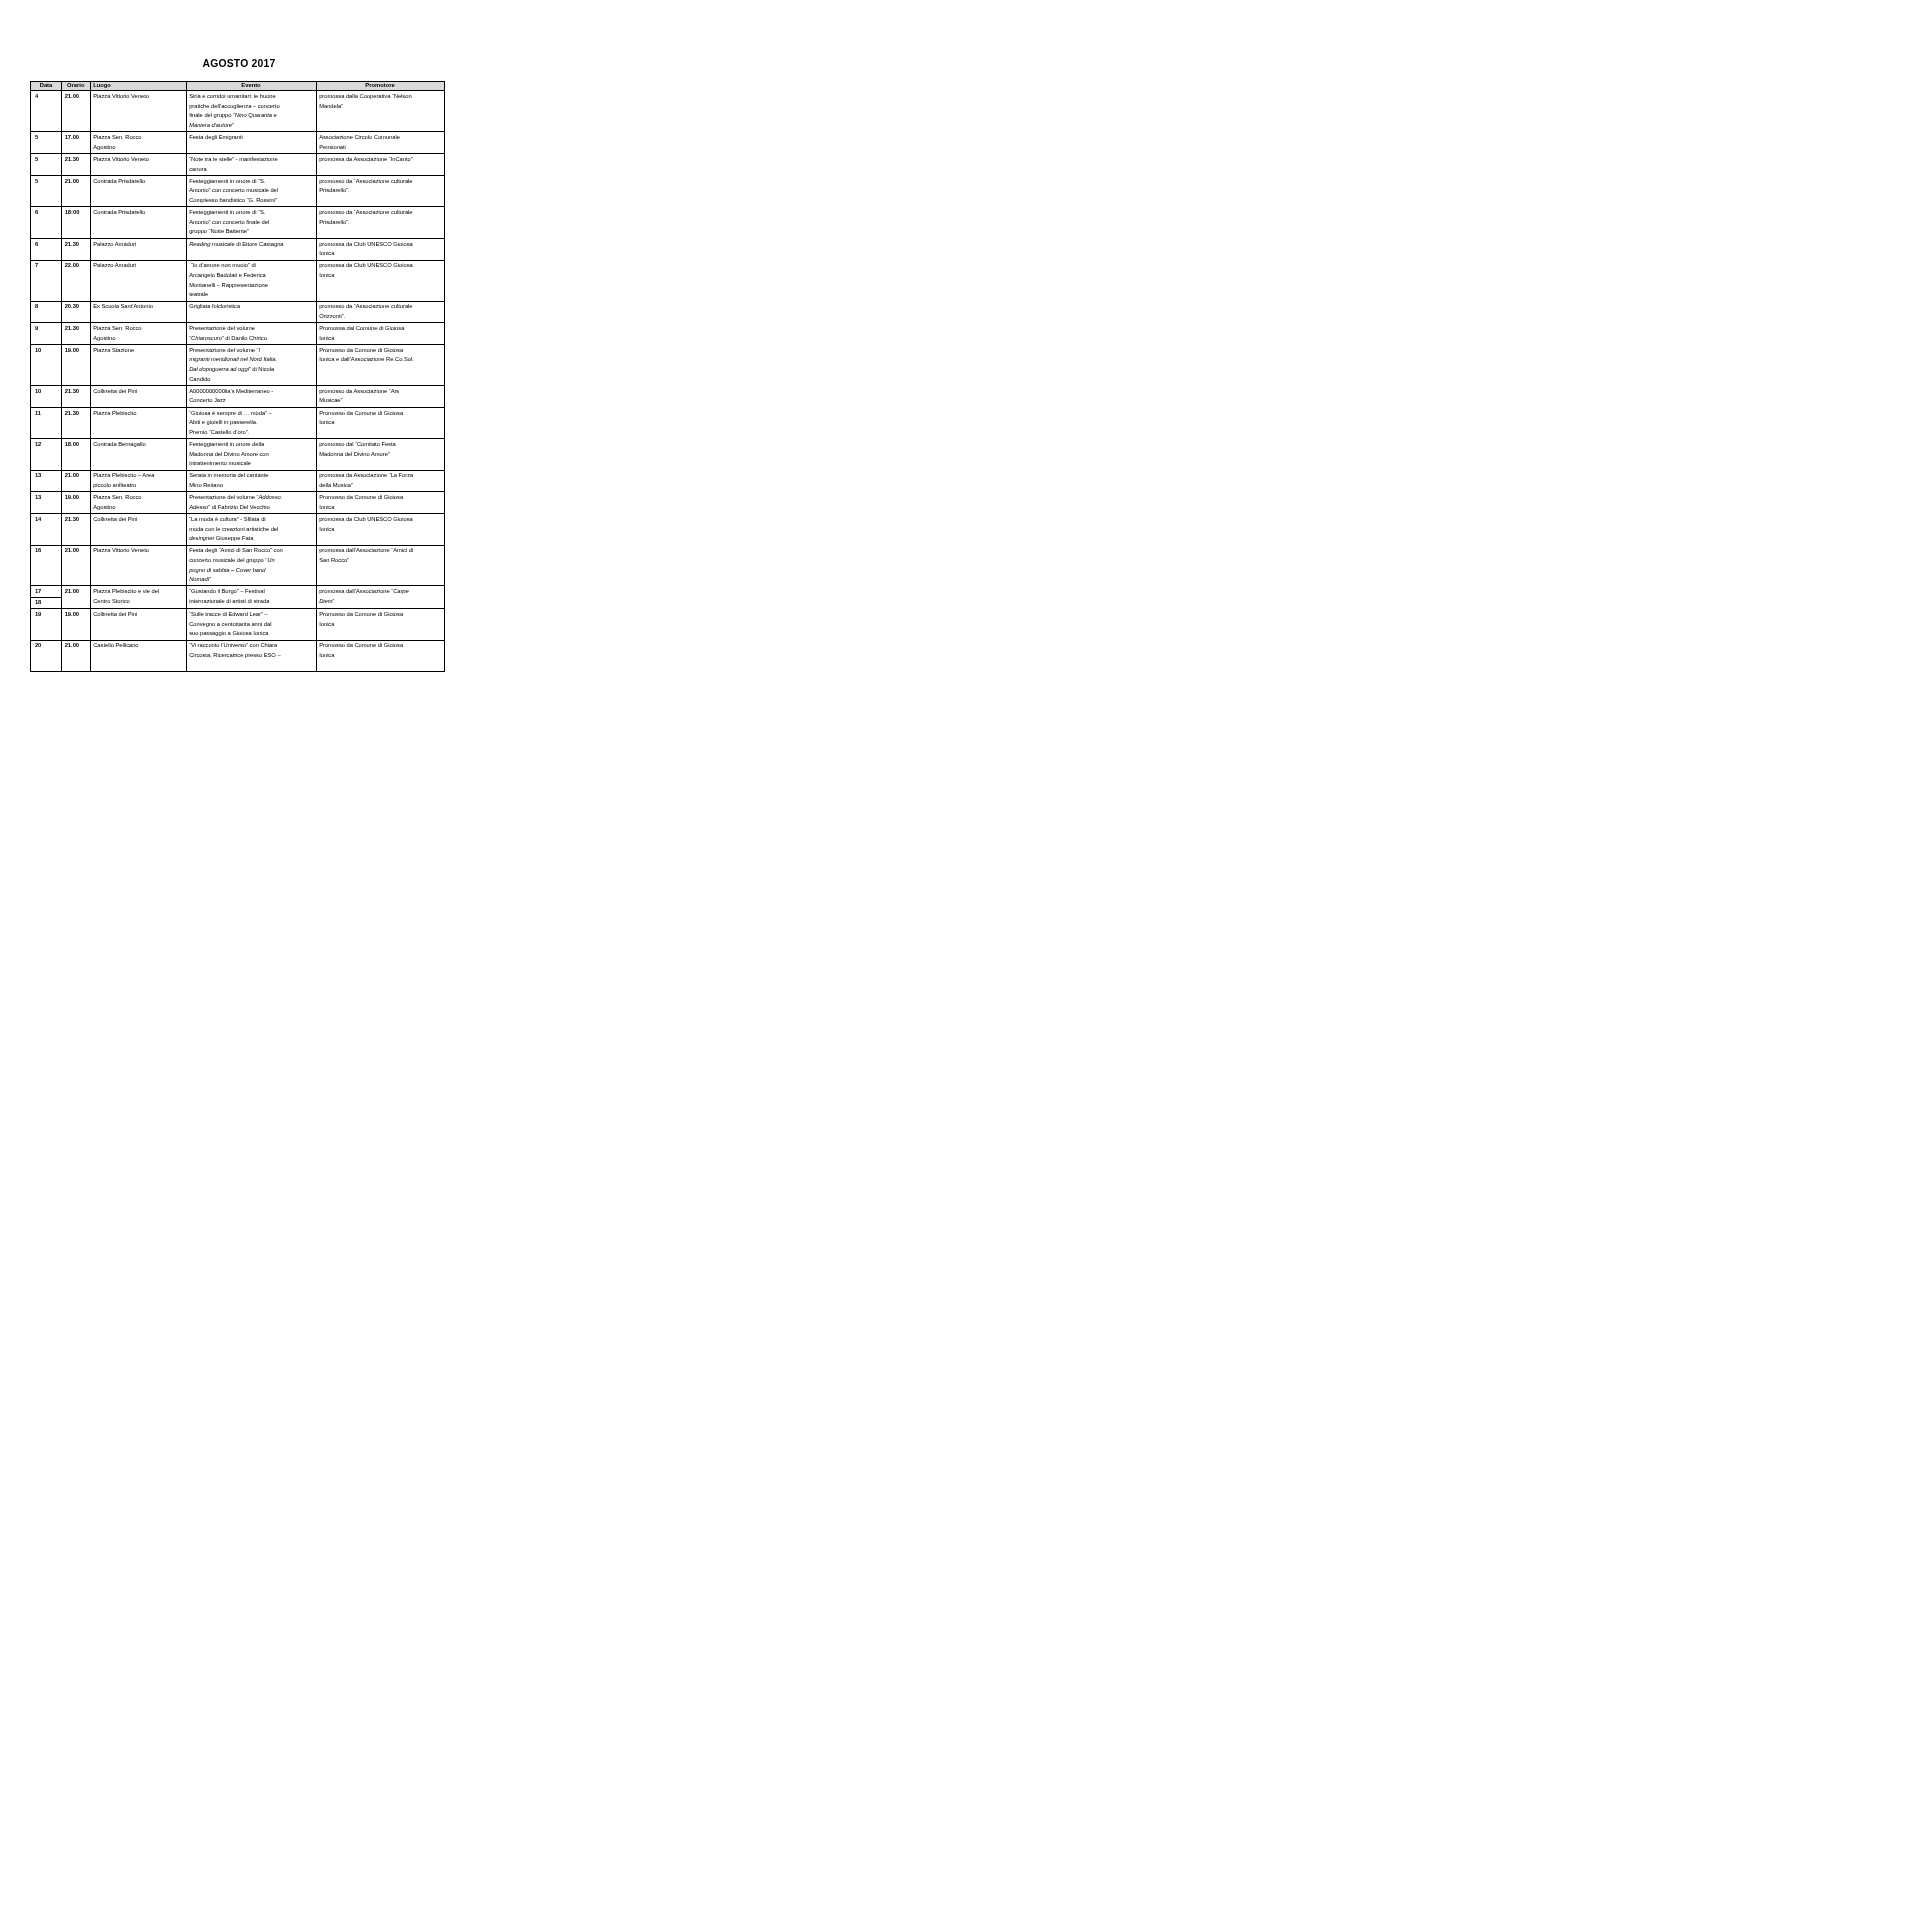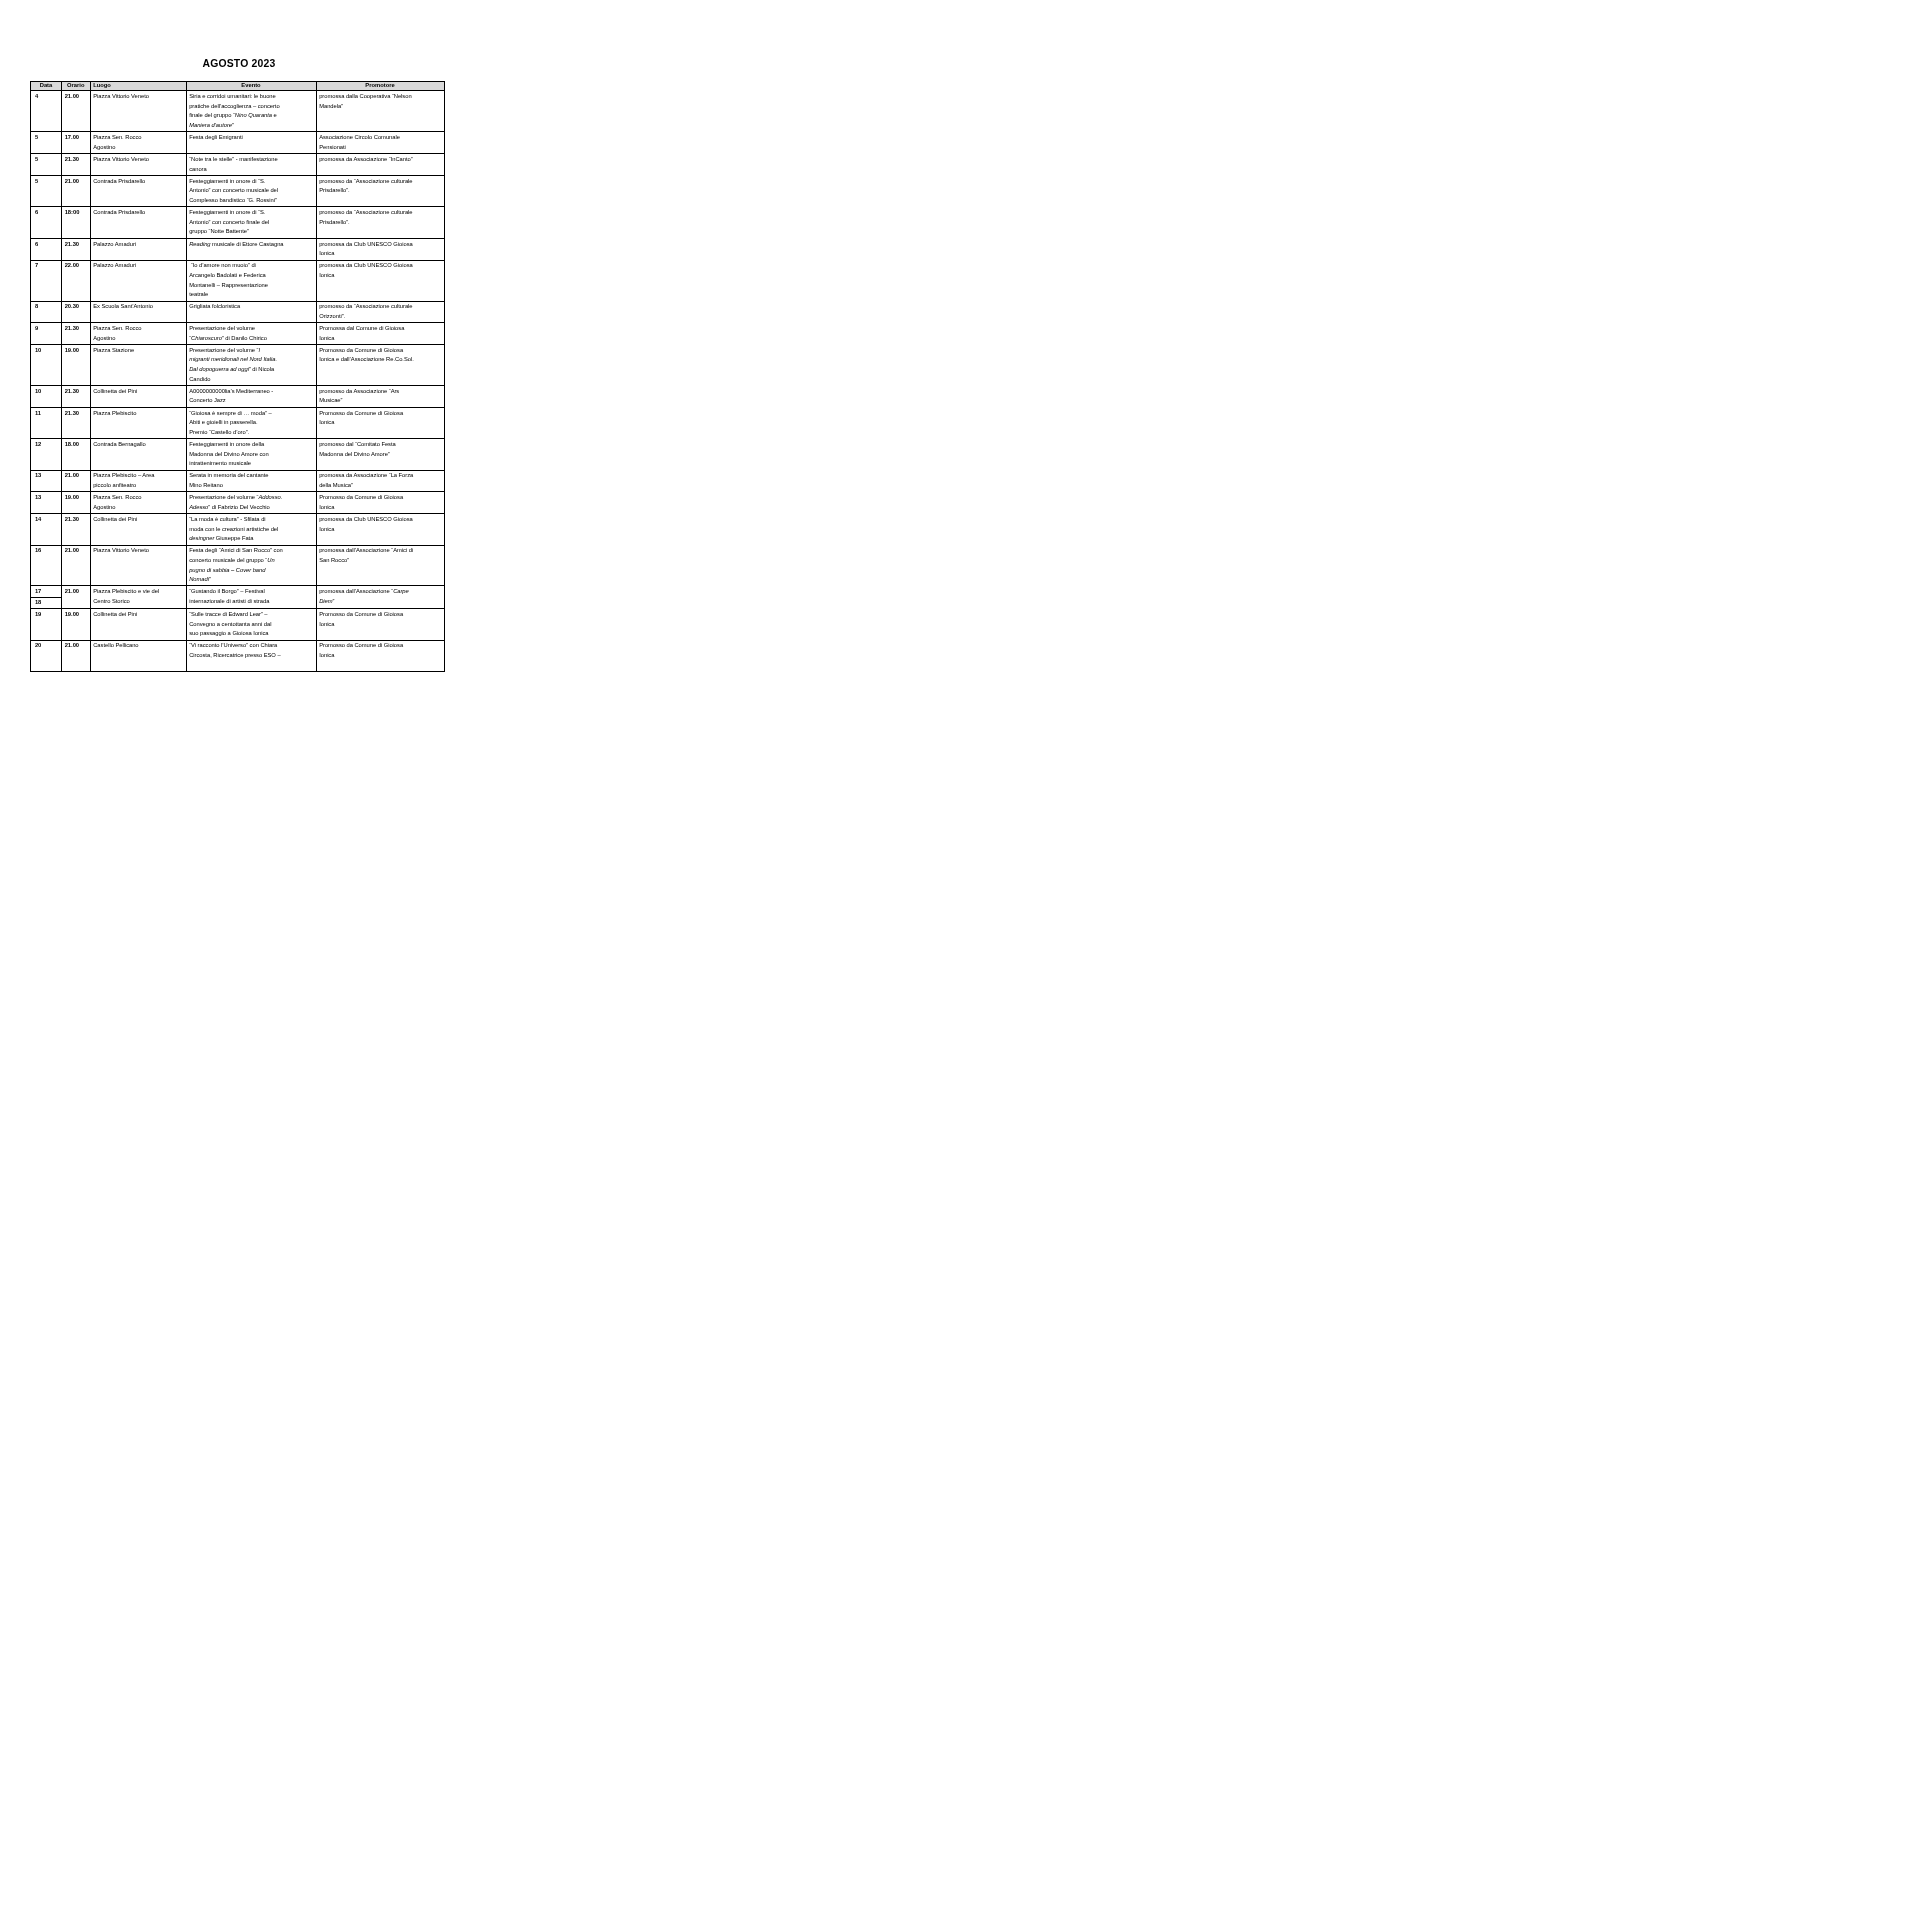--- a/index.html
+++ b/index.html
@@ -34,21 +34,21 @@
   td.c-orario{font-weight:bold;}
   td.c-data.split{padding:0;}
   td.c-data.split .sub{height:10px;padding:0.4px 0 0 3.9px;}
   td.c-data.split .sub-b{border-bottom:0.4px solid #000;}
   tr:last-child td{padding-bottom:10px;}
   .it{font-style:italic;}
 </style>
 </head>
 <body>
 
-<div class="page-title">AGOSTO 2023</div>
+<div class="page-title">AGOSTO 2017</div>
 
 <table class="events">
   <colgroup>
     <col style="width:31px">
       <col style="width:28.5px">
       <col style="width:96px">
       <col style="width:130px">
       <col style="width:128px">
   </colgroup>
   <thead>

